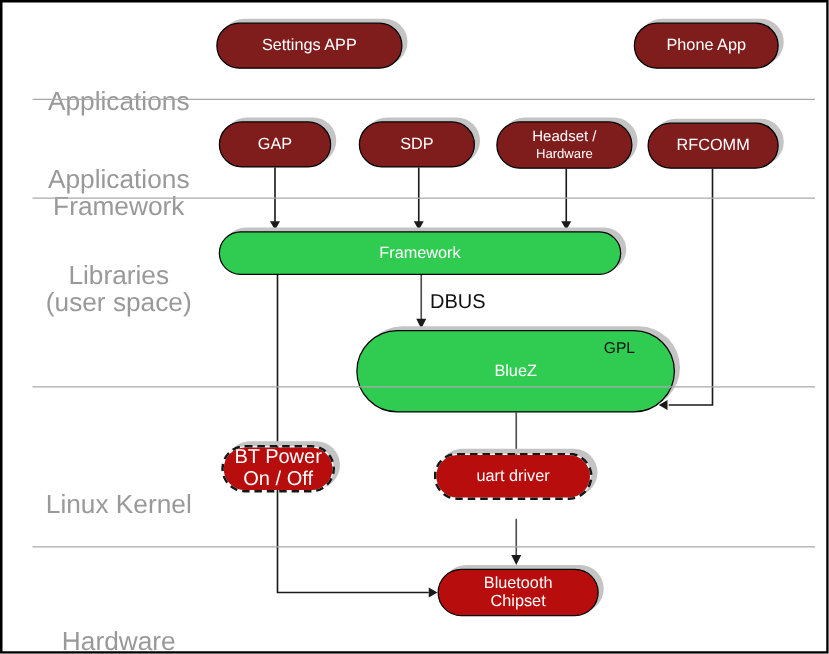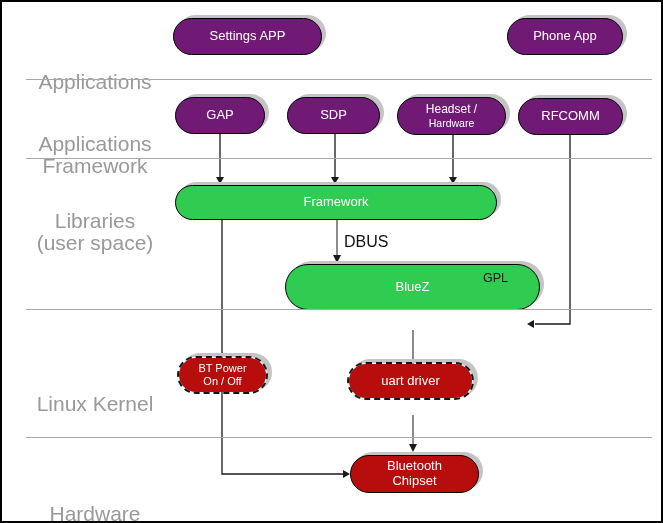--- a/index.html
+++ b/index.html
@@ -19,27 +19,27 @@
     background:#a9a9a9; z-index:3;
   }
   .pill {
     position:absolute; box-sizing:border-box;
     display:flex; flex-direction:column; align-items:center; justify-content:center;
     border:1.5px solid #000; border-radius:999px;
     color:#ffffff; text-align:center;
     box-shadow:4px -3px 0 #c4c4c4;
     z-index:2; line-height:1.15;
   }
-  .blue  { background:#701a75; }
+  .blue  { background:#7f1d1d; }
   .green { background:#30cc52; }
   .red   { background:#b80d0d; }
   .dashed { border:2px dashed #161616; background-clip:padding-box; }
   .f13 { font-size:13px; }
   .f12 { font-size:12px; }
-  .f11 { font-size:11px; }
+  .f11 { font-size:16px; }
   .f10 { font-size:10.5px; }
   .anno {
     position:absolute; color:#111; font-size:12.5px; z-index:4; line-height:1;
   }
   .arrows { position:absolute; left:0; top:0; z-index:1; }
 </style>
 </head>
 <body>
 
 <div class="canvas">
@@ -111,21 +111,21 @@
     <div class="f12">Headset /</div>
     <div class="f10">Hardware</div>
   </div>
   <div class="pill blue f13" style="left:516px; top:96px; width:105px; height:37px">
     <span>RFCOMM</span>
   </div>
 
   <div class="pill green f13" style="left:173px; top:183px; width:322px; height:35px">
     <span>Framework</span>
   </div>
-  <div class="pill green f13" style="left:283px; top:262px; width:255px; height:46px">
+  <div class="pill green f13" style="left:283px; top:262px; width:255px; height:66px">
     <span>BlueZ</span>
   </div>
   <div class="anno" style="left:481px; top:270px">GPL</div>
   <div class="anno" style="left:342px; top:232px; font-size:16px">DBUS</div>
 
   <div class="pill red dashed" style="left:175px; top:354px; width:91px; height:38px">
     <div class="f11">BT Power</div>
     <div class="f11">On / Off</div>
   </div>
   <div class="pill red dashed f13" style="left:345px; top:360px; width:127px; height:38px">

